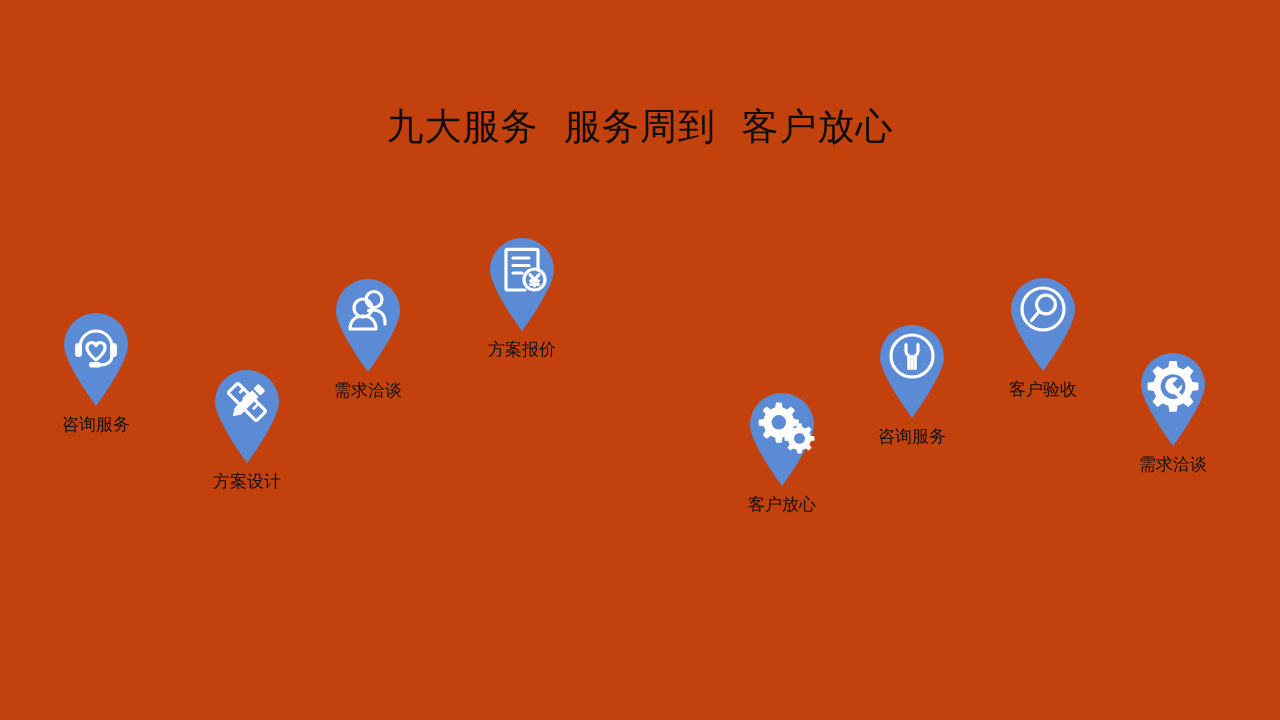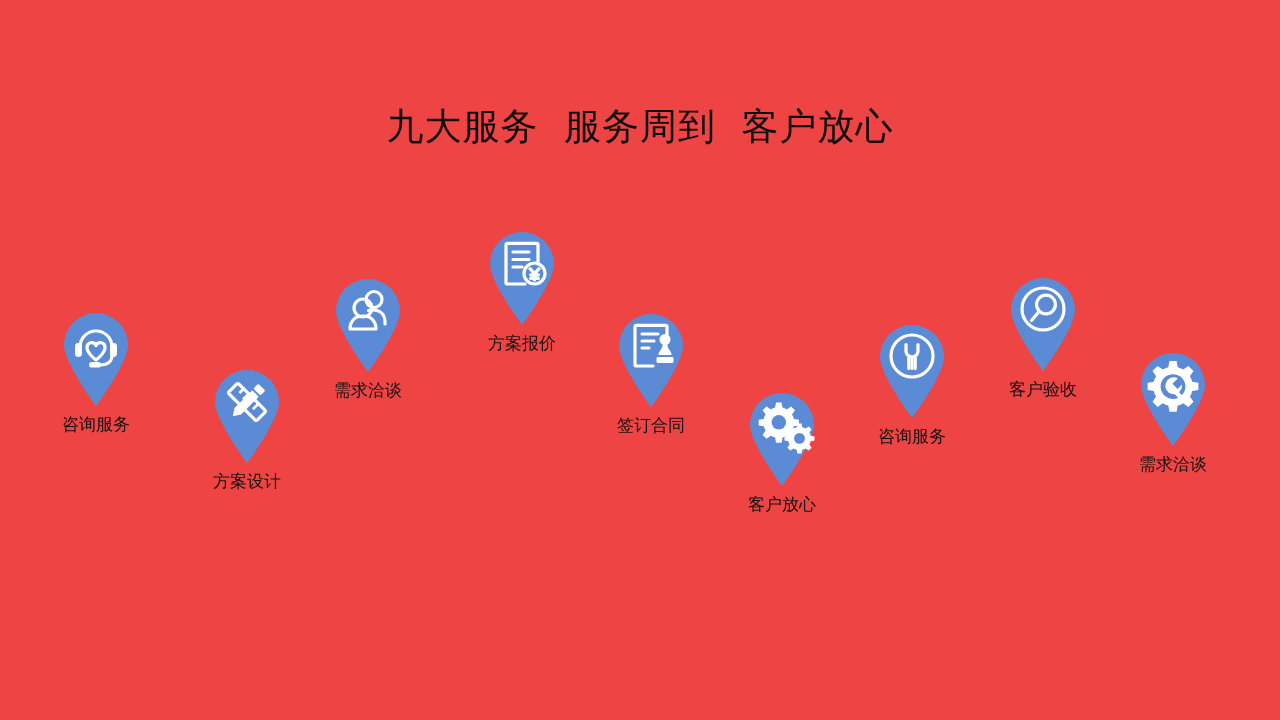--- a/index.html
+++ b/index.html
@@ -67,21 +67,21 @@
     margin-top: 6px;
     font-size: 17px;
     line-height: 24px;
     color: #111111;
     white-space: nowrap;
   }
 </style>
 </head>
 <body>
 
-<div id="slide" style="background: #ef4444;">
+<div id="slide" style="background: #c2410c;">
 
   <div id="page-title" style="color: rgb(13, 13, 13);">九大服务  服务周到  客户放心</div>
 
   <div id="pins-layer">
 
     <div class="pin-item" style="left:96px; top:305px;">
       <div class="pin-marker">
         <svg viewBox="0 0 80 101" xmlns="http://www.w3.org/2000/svg">
           <path d="M40 101 C40 101 8 58 8 40 A32 32 0 1 1 72 40 C72 58 40 101 40 101 Z" fill="#5b8bd5"></path>
           <g fill="none" stroke="#ffffff" stroke-width="3.2" stroke-linecap="round" stroke-linejoin="round">
@@ -128,54 +128,37 @@
             <circle cx="46" cy="28.5" r="8"></circle>
             <path d="M40.5 39.5 C49 37 57 41.5 57 51 L57 53"></path>
             <circle cx="35" cy="37" r="9"></circle>
             <path d="M22 58 C22 49.5 27.6 45 35 45 C42.4 45 48 49.5 48 58 Z"></path>
           </g>
         </svg>
       </div>
       <div class="pin-label">需求洽谈</div>
     </div>
 
-    <div class="pin-item" style="left:522px; top:224px;">
+    <div class="pin-item" style="left:522px; top:230px;">
       <div class="pin-marker">
         <svg viewBox="0 0 80 101" xmlns="http://www.w3.org/2000/svg">
           <path d="M40 101 C40 101 8 58 8 40 A32 32 0 1 1 72 40 C72 58 40 101 40 101 Z" fill="#5b8bd5"></path>
           <g fill="none" stroke="#ffffff" stroke-width="3.2" stroke-linecap="round" stroke-linejoin="round">
             <path d="M56 40 L56 21 A1.6 1.6 0 0 0 54.4 19.4 L25.6 19.4 A1.6 1.6 0 0 0 24 21 L24 58.4 A1.6 1.6 0 0 0 25.6 60 L43 60"></path>
             <path d="M31 28 H47"></path>
             <path d="M31 35.5 H47"></path>
             <path d="M31 43 H40"></path>
             <circle cx="52.5" cy="49.5" r="10.5"></circle>
             <path d="M48 44.6 L52.5 49.6 L57 44.6 M48.6 50.8 H56.4 M48.6 54.4 H56.4 M52.5 49.6 V56"></path>
           </g>
         </svg>
       </div>
       <div class="pin-label">方案报价</div>
     </div>
 
-    <div class="pin-item" style="left:651px; top:306px;">
-      <div class="pin-marker">
-        <svg viewBox="0 0 80 101" xmlns="http://www.w3.org/2000/svg">
-          <path d="M40 101 C40 101 8 58 8 40 A32 32 0 1 1 72 40 C72 58 40 101 40 101 Z" fill="#5b8bd5"></path>
-          <g fill="none" stroke="#ffffff" stroke-width="3.2" stroke-linecap="round" stroke-linejoin="round">
-            <path d="M56 36 L56 21 A1.6 1.6 0 0 0 54.4 19.4 L25.6 19.4 A1.6 1.6 0 0 0 24 21 L24 58.4 A1.6 1.6 0 0 0 25.6 60 L42 60"></path>
-            <path d="M31 28 H47"></path>
-            <path d="M31 35 H43"></path>
-            <path d="M31 42 H38"></path>
-            <circle cx="54" cy="33.5" r="5.5" fill="#ffffff" stroke="none"></circle>
-            <path d="M51.5 38.5 C51.5 44 47.5 44.5 47.5 49 L60.5 49 C60.5 44.5 56.5 44 56.5 38.5 Z" fill="#ffffff" stroke="none"></path>
-            <rect x="45.5" y="51" width="17" height="6" rx="1.4" fill="#ffffff" stroke="none"></rect>
-          </g>
-        </svg>
-      </div>
-      <div class="pin-label">签订合同</div>
-    </div>
 
     <div class="pin-item" style="left:782px; top:385px;">
       <div class="pin-marker">
         <svg viewBox="0 0 80 101" xmlns="http://www.w3.org/2000/svg">
           <path d="M40 101 C40 101 8 58 8 40 A32 32 0 1 1 72 40 C72 58 40 101 40 101 Z" fill="#5b8bd5"></path>
           <g fill="#ffffff">
             <path d="M34 17.5 l5.6 0 0.9 5.1 a12 12 0 0 1 4.3 1.8 l4.3 -3 3.9 3.9 -3 4.3 a12 12 0 0 1 1.8 4.3 l5.1 0.9 0 5.6 -5.1 0.9 a12 12 0 0 1 -1.8 4.3 l3 4.3 -3.9 3.9 -4.3 -3 a12 12 0 0 1 -4.3 1.8 l-0.9 5.1 -5.6 0 -0.9 -5.1 a12 12 0 0 1 -4.3 -1.8 l-4.3 3 -3.9 -3.9 3 -4.3 a12 12 0 0 1 -1.8 -4.3 l-5.1 -0.9 0 -5.6 5.1 -0.9 a12 12 0 0 1 1.8 -4.3 l-3 -4.3 3.9 -3.9 4.3 3 a12 12 0 0 1 4.3 -1.8 z"></path>
             <circle cx="36.8" cy="37.3" r="7.2" fill="#5b8bd5"></circle>
             <path d="M55.4 38.5 l4.2 0 0.7 3.8 a9 9 0 0 1 3.2 1.3 l3.2 -2.2 2.9 2.9 -2.2 3.2 a9 9 0 0 1 1.3 3.2 l3.8 0.7 0 4.2 -3.8 0.7 a9 9 0 0 1 -1.3 3.2 l2.2 3.2 -2.9 2.9 -3.2 -2.2 a9 9 0 0 1 -3.2 1.3 l-0.7 3.8 -4.2 0 -0.7 -3.8 a9 9 0 0 1 -3.2 -1.3 l-3.2 2.2 -2.9 -2.9 2.2 -3.2 a9 9 0 0 1 -1.3 -3.2 l-3.8 -0.7 0 -4.2 3.8 -0.7 a9 9 0 0 1 1.3 -3.2 l-2.2 -3.2 2.9 -2.9 3.2 2.2 a9 9 0 0 1 3.2 -1.3 z"></path>
             <circle cx="57.5" cy="53.4" r="5.4" fill="#5b8bd5"></circle>

